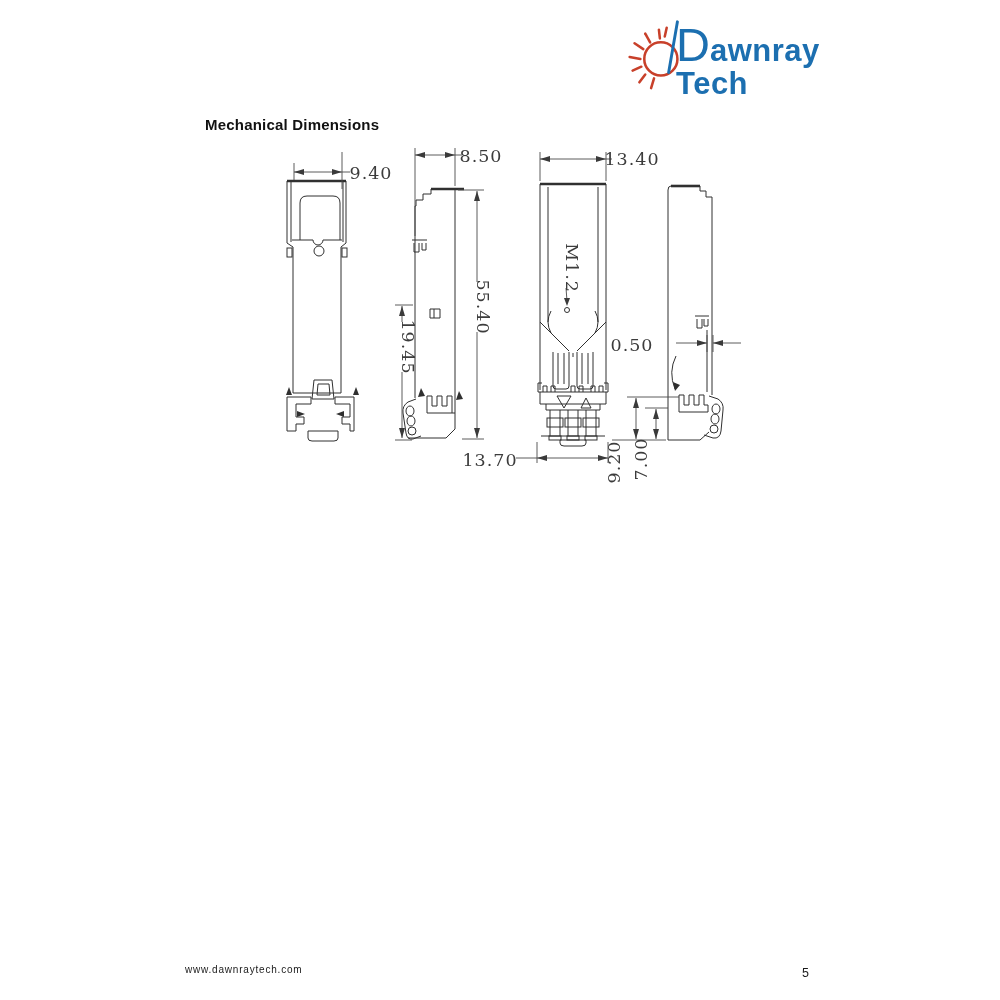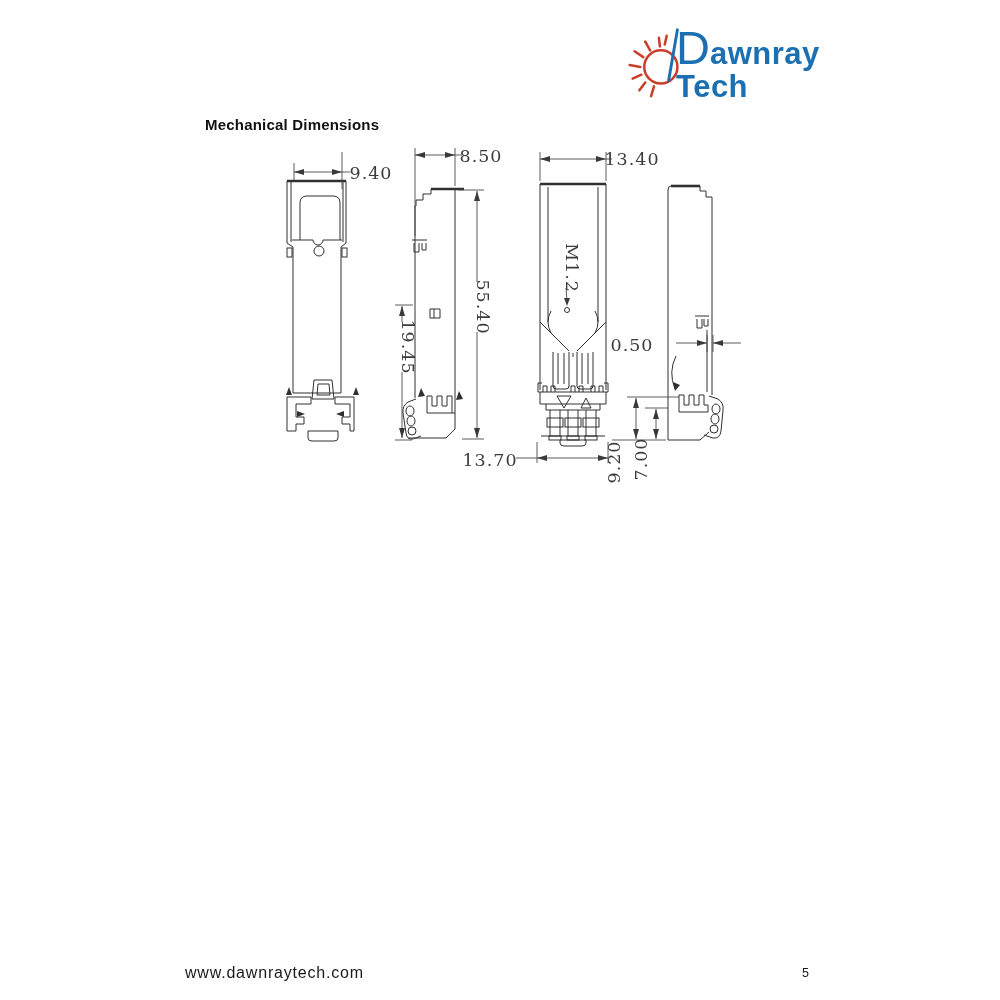--- a/index.html
+++ b/index.html
@@ -1,37 +1,37 @@
 <!DOCTYPE html>
 <html><head>
 <meta charset="utf-8">
 <style>
   html,body{margin:0;padding:0;background:#ffffff;}
   .page{position:relative;width:1000px;height:1000px;background:#fff;overflow:hidden;
         font-family:"Liberation Sans",sans-serif;}
   
-  .logo{position:absolute;left:616px;top:24px;width:250px;height:78px;display:flex;align-items:flex-end;}
+  .logo{position:absolute;left:616px;top:16px;width:250px;height:78px;display:flex;align-items:center;}
   .logo-mark{width:78px;height:78px;flex:0 0 auto;}
   .logo-text{display:block;margin-left:-18px;color:#1c6fb0;font-weight:bold;
              font-size:31px;letter-spacing:0.5px;line-height:1;padding-top:10px;}
   .logo-text::first-letter{font-size:47px;font-weight:500;letter-spacing:0;}
   
   .heading{position:absolute;left:190px;top:101px;margin:15px;font-size:15px;font-weight:bold;
            color:#111;letter-spacing:0.2px;}
   
   svg.drawing{position:absolute;left:0;top:0;width:1000px;height:1000px;}
   .ink path,.ink rect,.ink circle,.ink ellipse{fill:none;stroke:#303030;stroke-width:1;}
   .ink .thick{stroke-width:2.6;}
   .ink .fill{fill:#303030;stroke:none;}
   .dims path{fill:none;stroke:#4a4a4a;stroke-width:0.9;}
   .dims .fill{fill:#3a3a3a;stroke:none;}
   svg text.dimtxt{font-family:"DejaVu Serif",serif;font-size:17.5px;fill:#3c3c3c;
                   letter-spacing:1px;text-anchor:middle;}
   
-  .footer-url{position:absolute;left:185px;top:964px;font-size:16px;color:#1a1a1a;
+  .footer-url{position:absolute;left:185px;top:964px;font-size:10px;color:#1a1a1a;
               letter-spacing:0.8px;}
   .page-num{position:absolute;left:802px;top:966px;font-size:12.5px;color:#1a1a1a;}
 </style>
 </head>
 <body>
 
 <div class="page">
 
   <div class="logo">
     <svg class="logo-mark" viewBox="0 0 80 80">

